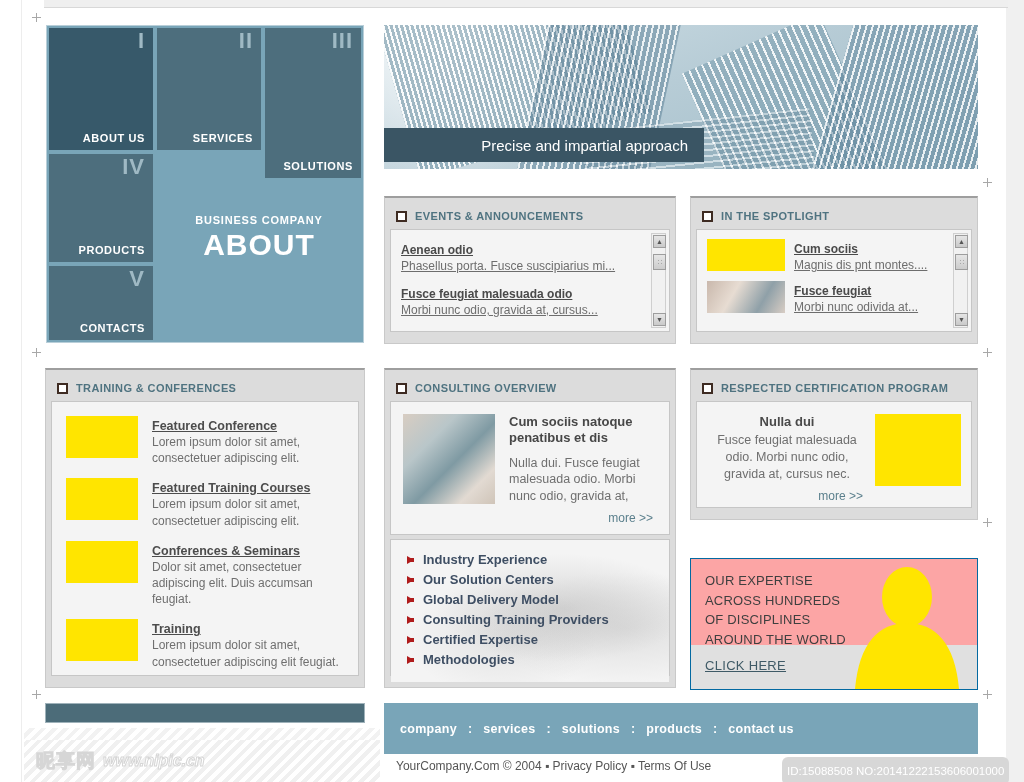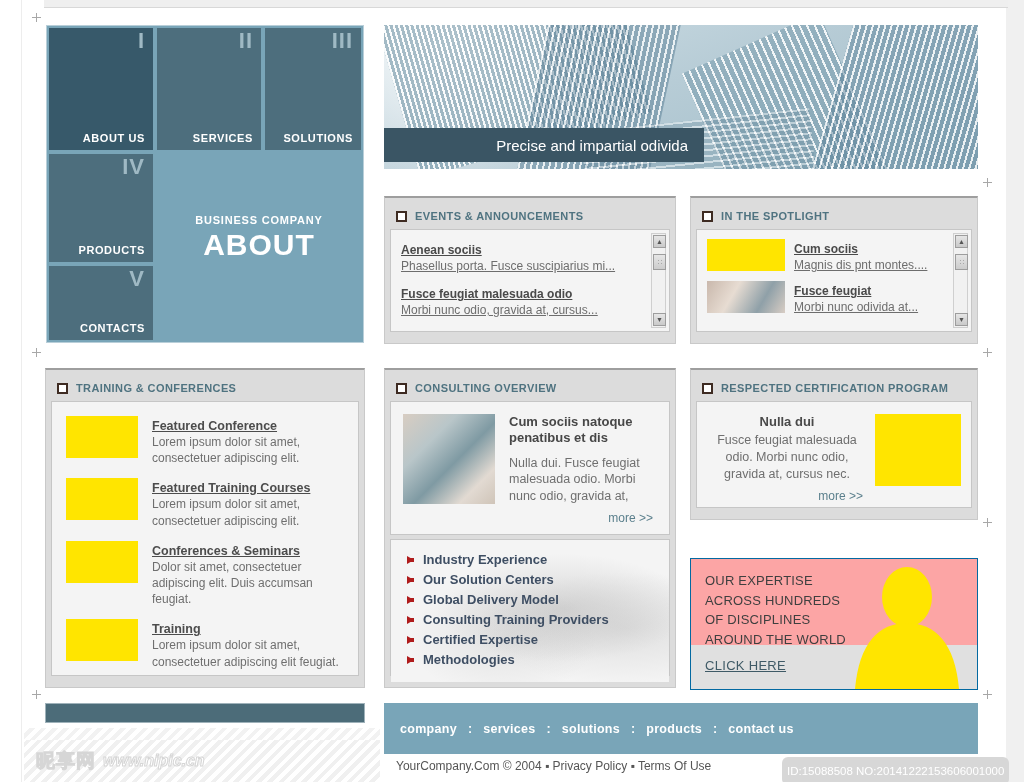--- a/index.html
+++ b/index.html
@@ -58,21 +58,21 @@
     position: absolute; right: 8px; top: 2px;
     font-size: 22px; font-weight: bold; color: #9fb9c4;
     letter-spacing: 1px; line-height: 1;
   }
   .hn-label {
     position: absolute; right: 8px; bottom: 6px;
     font-size: 11px; font-weight: bold; color:#ffffff;
   }
   .t-about    { left: 2px;   top: 2px;   width: 104px; height: 122px; background:#37596a; }
   .t-services { left: 110px; top: 2px;   width: 104px; height: 122px; background:#4d6e7d; }
-  .t-solution { left: 218px; top: 2px;   width: 96px;  height: 122px; background:#4d6e7d; }
+  .t-solution { left: 218px; top: 2px;   width: 96px;  height: 150px; background:#4d6e7d; }
   .t-products { left: 2px;   top: 128px; width: 104px; height: 108px; background:#4d6e7d; }
   .t-contacts { left: 2px;   top: 240px; width: 104px; height: 74px;  background:#4d6e7d; }
   .hn-brand {
     position: absolute; left: 110px; top: 128px; width: 204px; height: 186px;
     color: #ffffff; text-align: center;
   }
   .hn-brand .sup {
     position: absolute; left: 0; right: 0; top: 60px;
     font-size: 11px; font-weight: bold; letter-spacing: .8px;
   }
@@ -367,32 +367,32 @@
       <div class="main">ABOUT</div>
     </div>
   </div>
 
   <div class="hero-photo">
     <div class="bld b1"></div>
     <div class="bld b2"></div>
     <div class="bld b3"></div>
     <div class="bld b4"></div>
     <div class="bld b5"></div>
-    <div class="hero-caption">Precise and impartial odivida</div>
+    <div class="hero-caption">Precise and impartial approach</div>
   </div>
 
   <div class="panel" style="left:384px;top:196px;width:292px;height:148px;">
     <div class="panel-head">
       <span class="sq-icon"></span>
       <span class="panel-title">EVENTS &amp; ANNOUNCEMENTS</span>
     </div>
     <div class="panel-body" style="height:103px;">
       <div class="scroll-list">
         <div class="sl-item">
-          <a class="sl-title">Aenean sociis</a>
+          <a class="sl-title">Aenean odio</a>
           <span class="sl-sub">Phasellus porta. Fusce suscipiarius mi...</span>
         </div>
         <div class="sl-item">
           <a class="sl-title">Fusce feugiat malesuada odio</a>
           <span class="sl-sub">Morbi nunc odio, gravida at, cursus...</span>
         </div>
       </div>
       <div class="scrollbar">
         <div class="sb-btn sb-up">▲</div>
         <div class="sb-thumb"></div>

